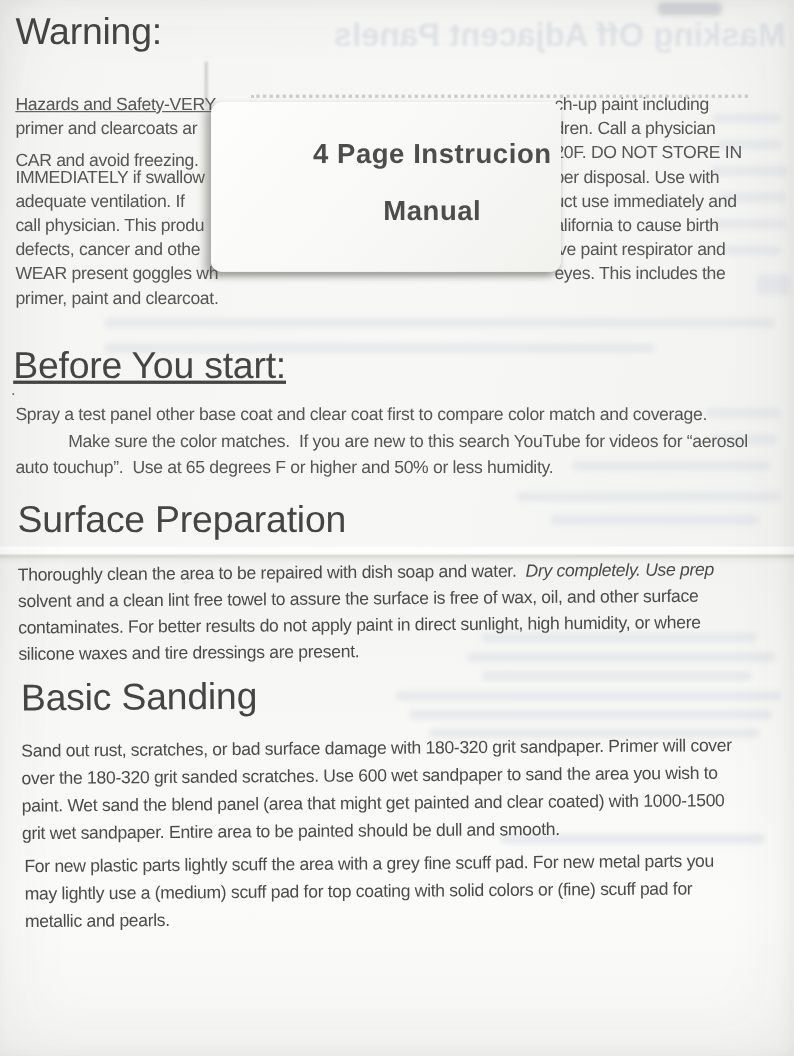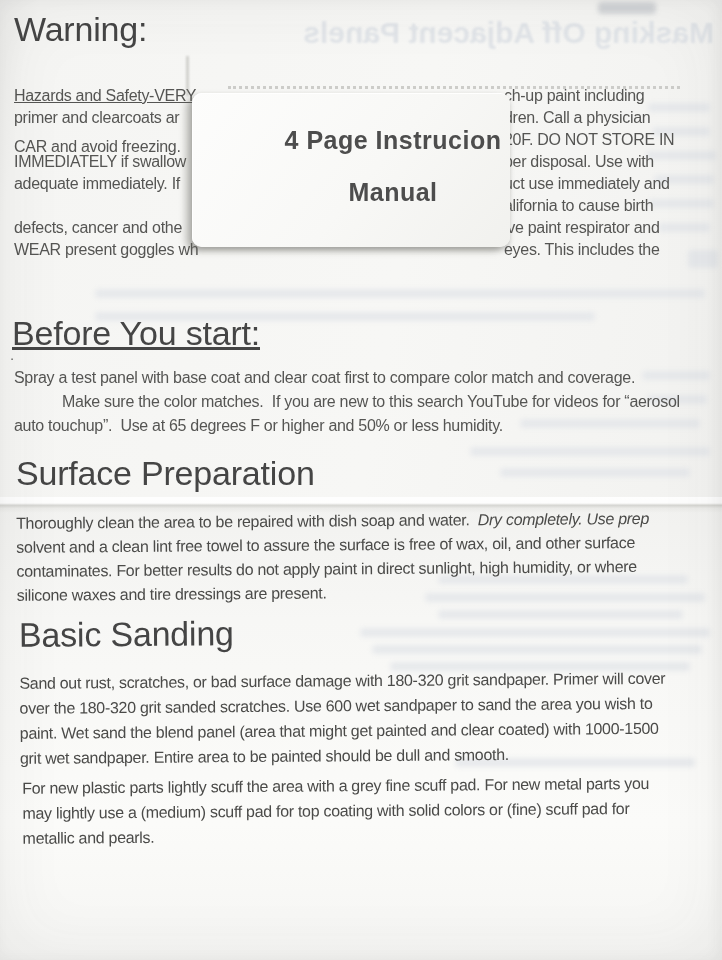--- a/index.html
+++ b/index.html
@@ -103,43 +103,45 @@
   <div class="gbar" style="top:645px;left:372px;width:330px;"></div>
   <div class="gbar" style="top:662px;left:390px;width:300px;"></div>
   <div class="gbar" style="top:758px;left:455px;width:240px;"></div>
 
   <div class="h1" style="left:14px;top:10px;">Warning:</div>
 
   <div class="bline" style="left:14px;top:86px;text-decoration:underline;">Hazards and Safety-VERY</div>
   <div class="bline" style="left:14px;top:108px;">primer and clearcoats ar</div>
   <div class="bline" style="left:14px;top:130px;margin-top:22px;">IMMEDIATELY if swallow</div>
   <div class="bline" style="left:14px;top:137px;">CAR and avoid freezing.</div>
-  <div class="bline" style="left:14px;top:174px;">adequate immediately. If</div>
+  <div class="bline" style="left:14px;top:174px;">adequate ventilation. If</div>
+  <div class="bline" style="left:14px;top:196px;">call physician. This produ</div>
   <div class="bline" style="left:14px;top:218px;">defects, cancer and othe</div>
   <div class="bline" style="left:14px;top:240px;">WEAR present goggles wh</div>
+  <div class="bline" style="left:14px;top:262px;">primer, paint and clearcoat.</div>
 
   <div class="bline" style="left:504px;top:86px;">ch-up paint including</div>
   <div class="bline" style="left:504px;top:108px;">dren. Call a physician</div>
   <div class="bline" style="left:504px;top:130px;">20F. DO NOT STORE IN</div>
   <div class="bline" style="left:504px;top:152px;">per disposal. Use with</div>
   <div class="bline" style="left:504px;top:174px;">uct use immediately and</div>
   <div class="bline" style="left:504px;top:196px;">alifornia to cause birth</div>
   <div class="bline" style="left:504px;top:218px;">ive paint respirator and</div>
   <div class="bline" style="left:504px;top:240px;">eyes. This includes the</div>
 
   <div class="perf"></div>
   <div class="crease"></div>
   <div class="sticker">
     <div class="sticker-line st1">4 Page Instrucion</div>
     <div class="sticker-line st2">Manual</div>
   </div>
 
   <div class="h1" style="left:12px;top:314px;text-decoration:underline;">Before You start:</div>
   <div class="stray" style="left:10px;top:346px;">.</div>
-  <div class="bline" style="left:14px;top:368px;">Spray a test panel with base coat and clear coat first to compare color match and coverage.</div>
+  <div class="bline" style="left:14px;top:368px;">Spray a test panel other base coat and clear coat first to compare color match and coverage.</div>
   <div class="bline" style="left:14px;top:392px;margin-left:48px;">Make sure the color matches.  If you are new to this search YouTube for videos for “aerosol</div>
   <div class="bline" style="left:14px;top:416px;">auto touchup”.  Use at 65 degrees F or higher and 50% or less humidity.</div>
 
   <div class="h1" style="left:16px;top:454px;">Surface Preparation</div>
 
   <div class="sheet-edge"></div>
 
   <div class="lower">
     <div class="bline dark" style="left:16px;top:514px;"><span>Thoroughly clean the area to be repaired with dish soap and water.  </span><i>Dry completely. Use prep</i></div>
     <div class="bline dark" style="left:16px;top:538px;">solvent and a clean lint free towel to assure the surface is free of wax, oil, and other surface</div>

